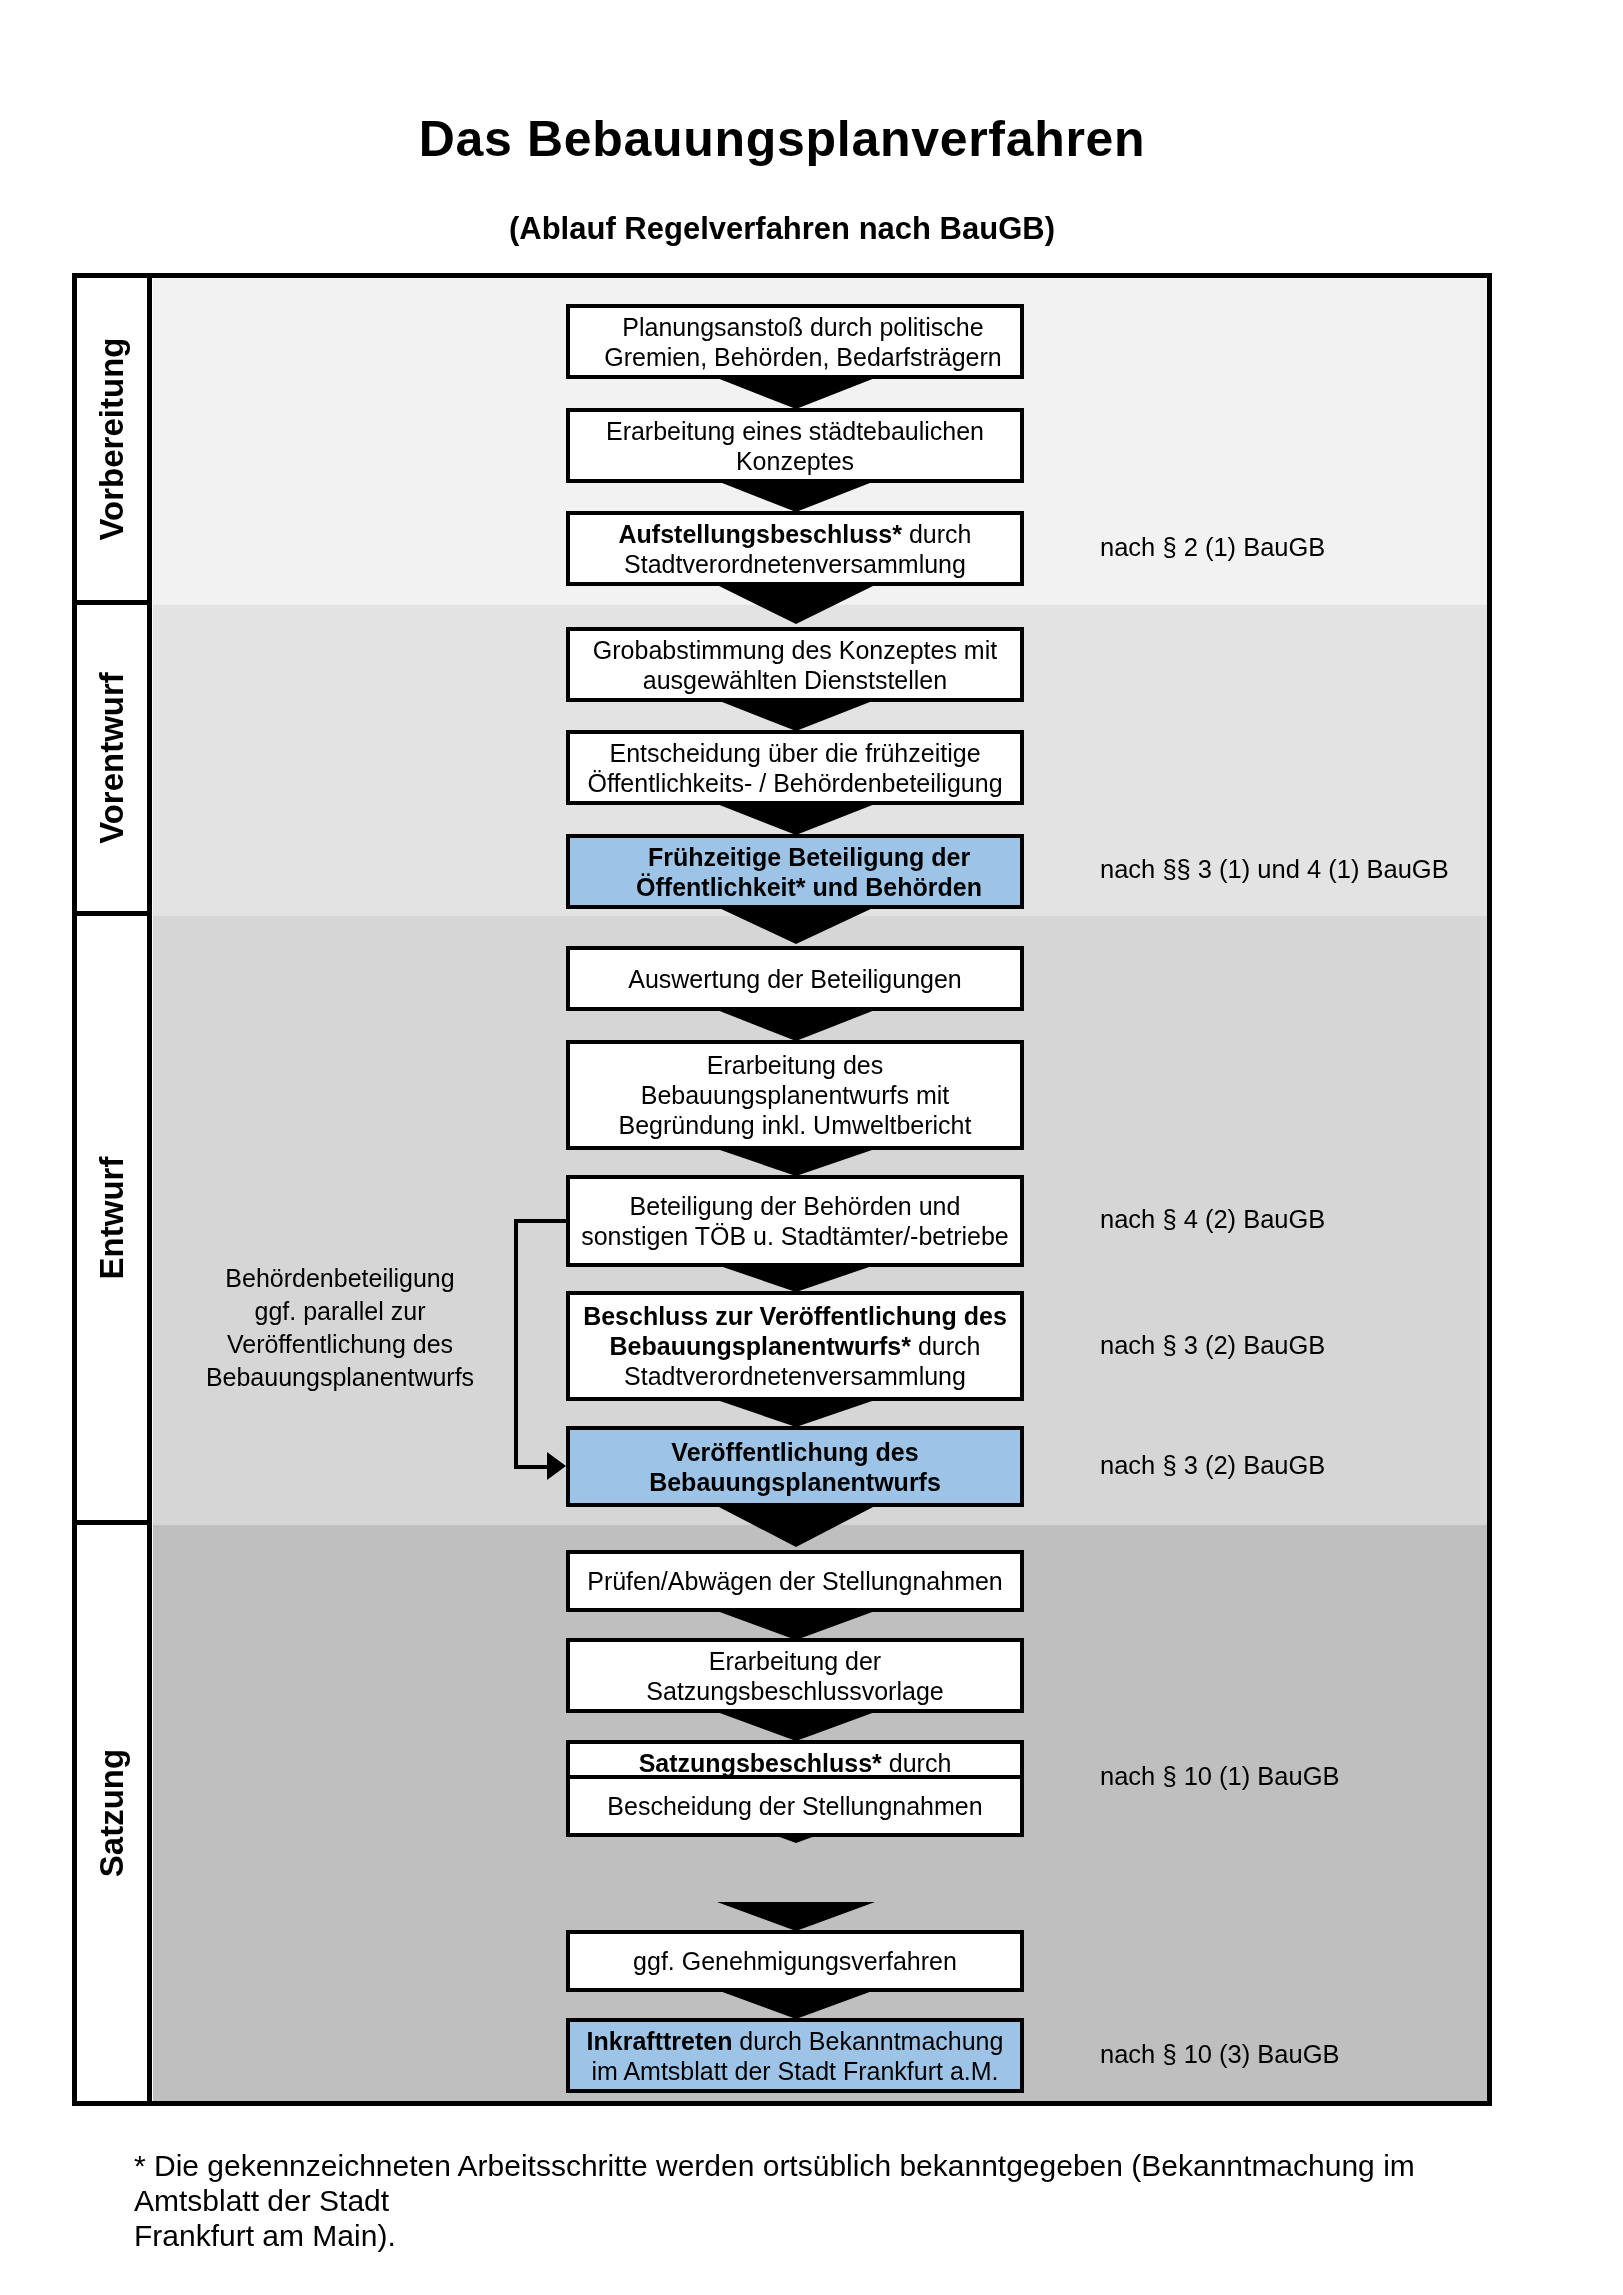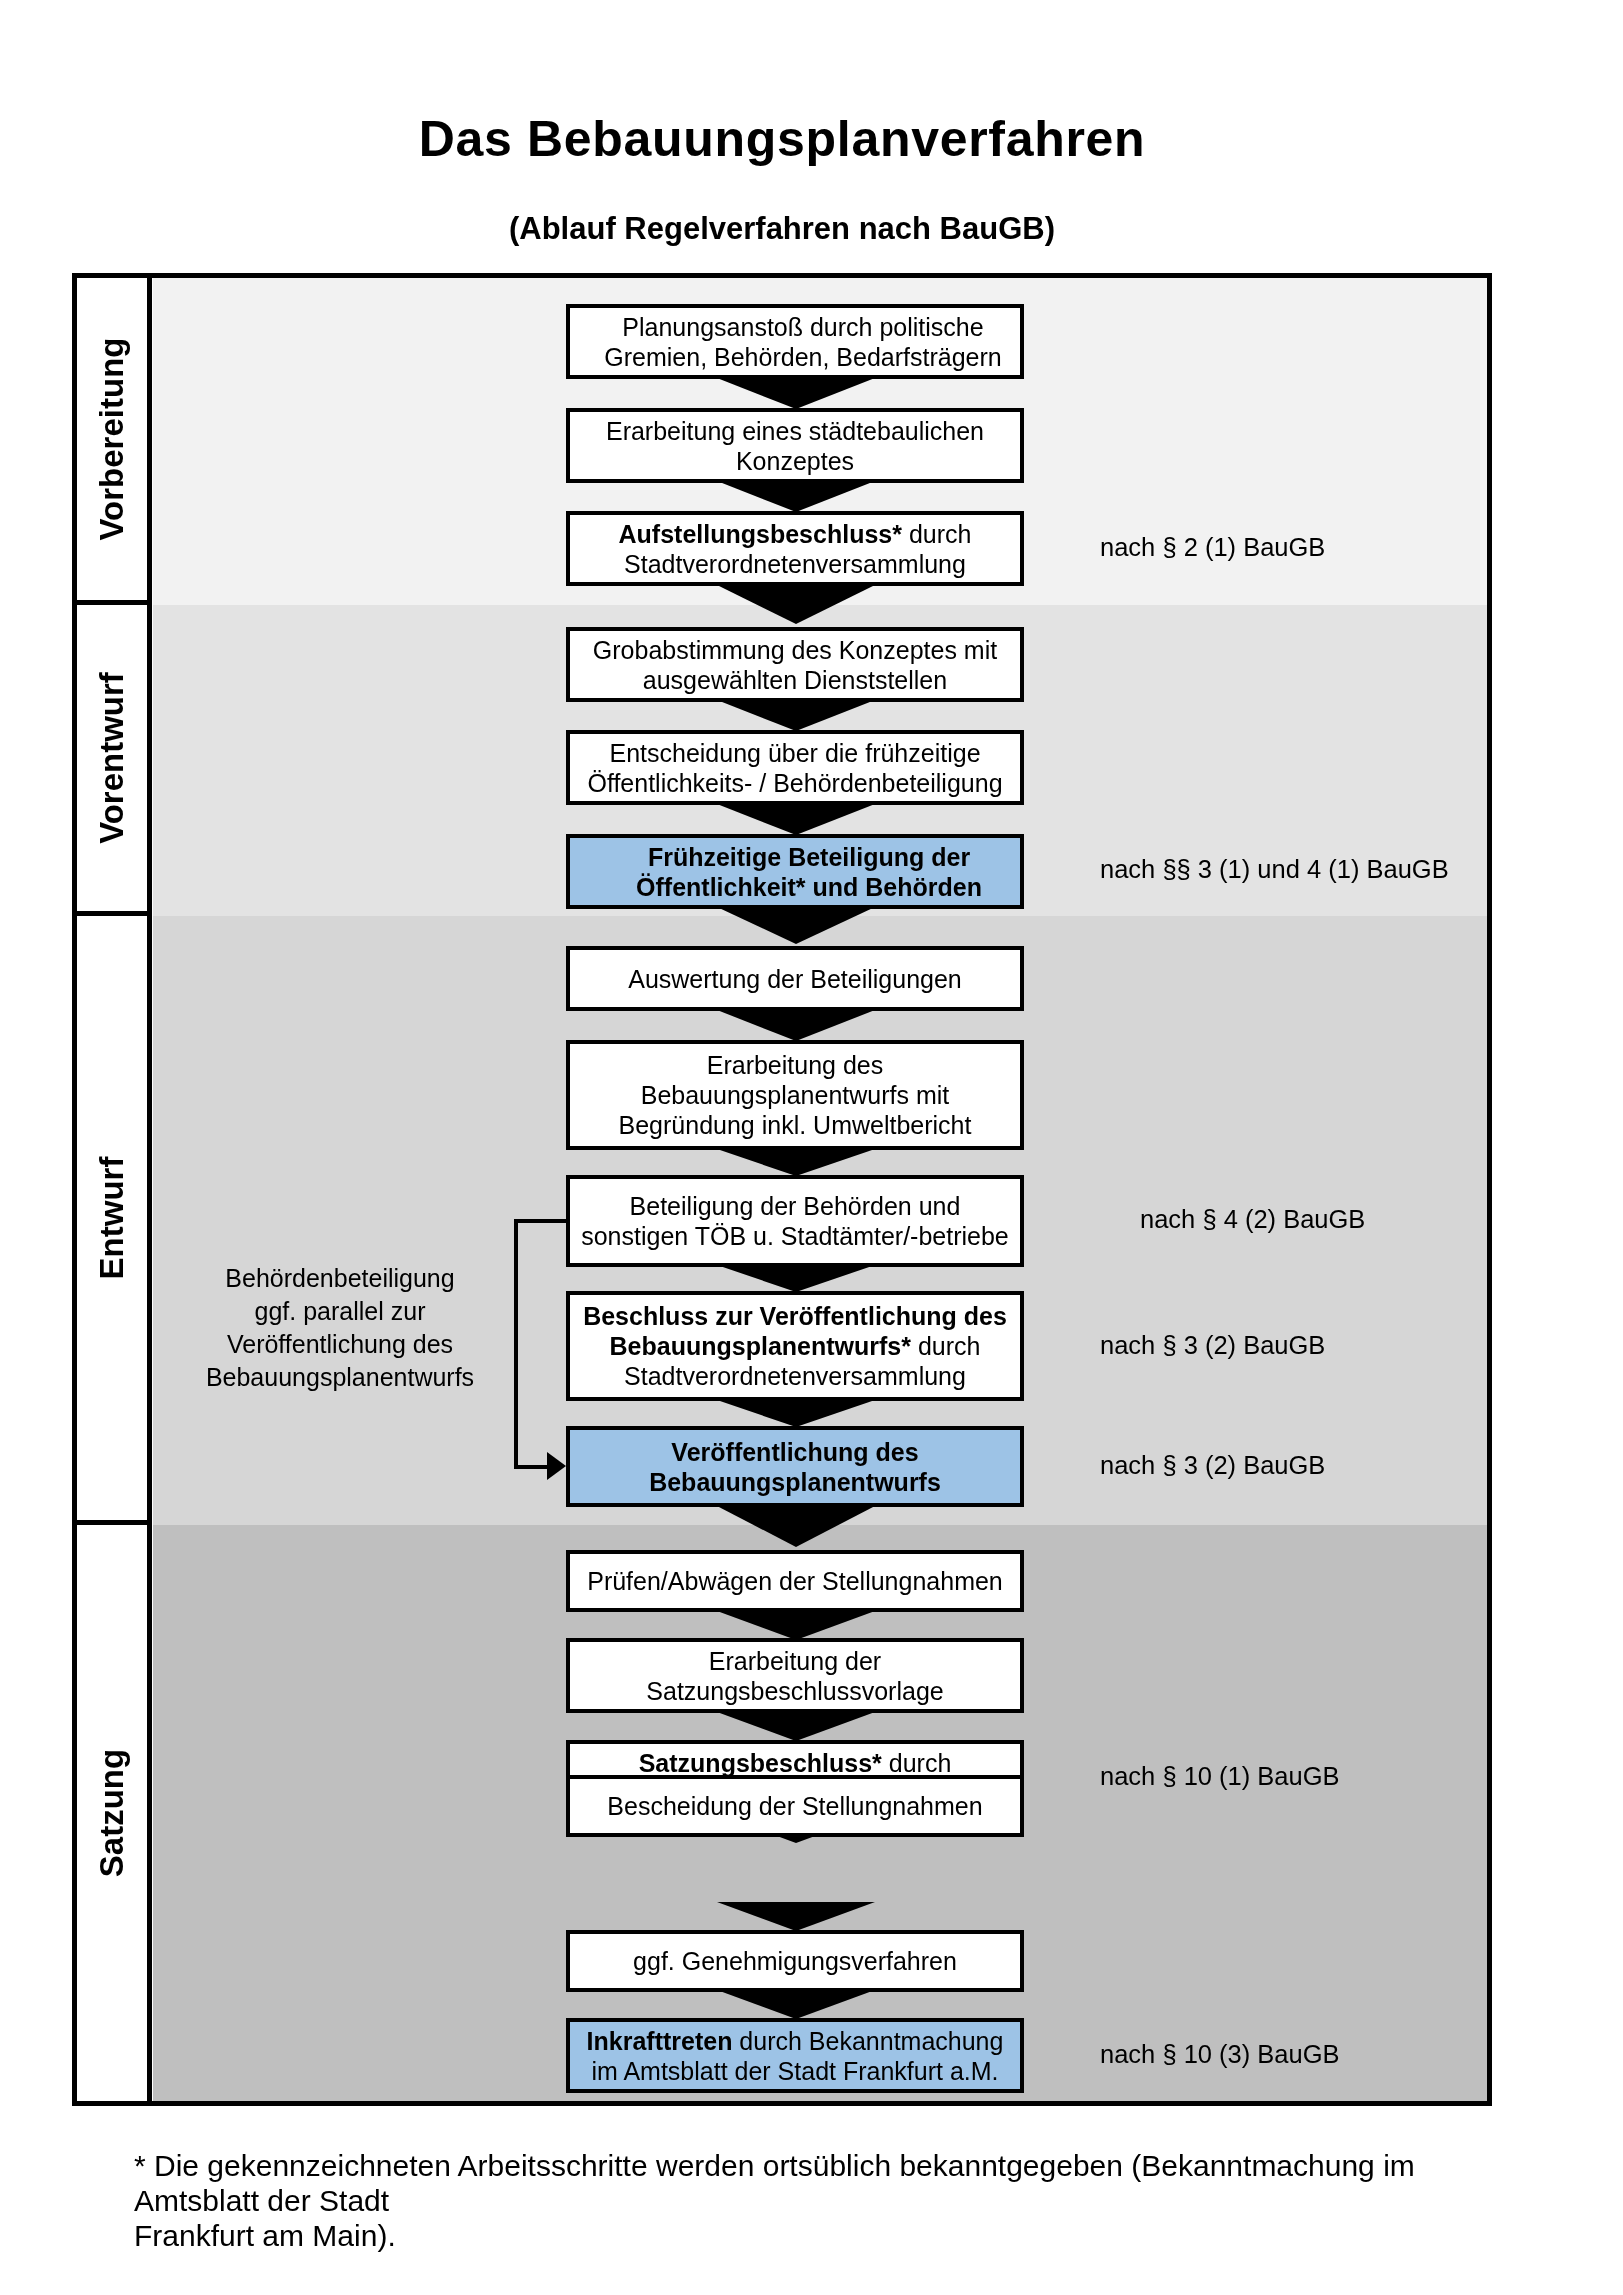--- a/index.html
+++ b/index.html
@@ -180,21 +180,21 @@
 
   <div class="side-note">
     <div>Behördenbeteiligung</div>
     <div>ggf. parallel zur</div>
     <div>Veröffentlichung des</div>
     <div>Bebauungsplanentwurfs</div>
   </div>
 
   <div class="law" style="top:533px;">nach § 2 (1) BauGB</div>
   <div class="law" style="top:855px;">nach §§ 3 (1) und 4 (1) BauGB</div>
-  <div class="law" style="top:1205px;margin-left:40px;">nach § 4 (2) BauGB</div>
+  <div class="law" style="top:1205px;">nach § 4 (2) BauGB</div>
   <div class="law" style="top:1331px;">nach § 3 (2) BauGB</div>
   <div class="law" style="top:1451px;">nach § 3 (2) BauGB</div>
   <div class="law" style="top:1762px;">nach § 10 (1) BauGB</div>
   <div class="law" style="top:2040px;">nach § 10 (3) BauGB</div>
 
   <div class="footnote">
     <div>* Die gekennzeichneten Arbeitsschritte werden ortsüblich bekanntgegeben (Bekanntmachung im Amtsblatt  der Stadt</div>
     <div>Frankfurt am Main).</div>
   </div>
 

